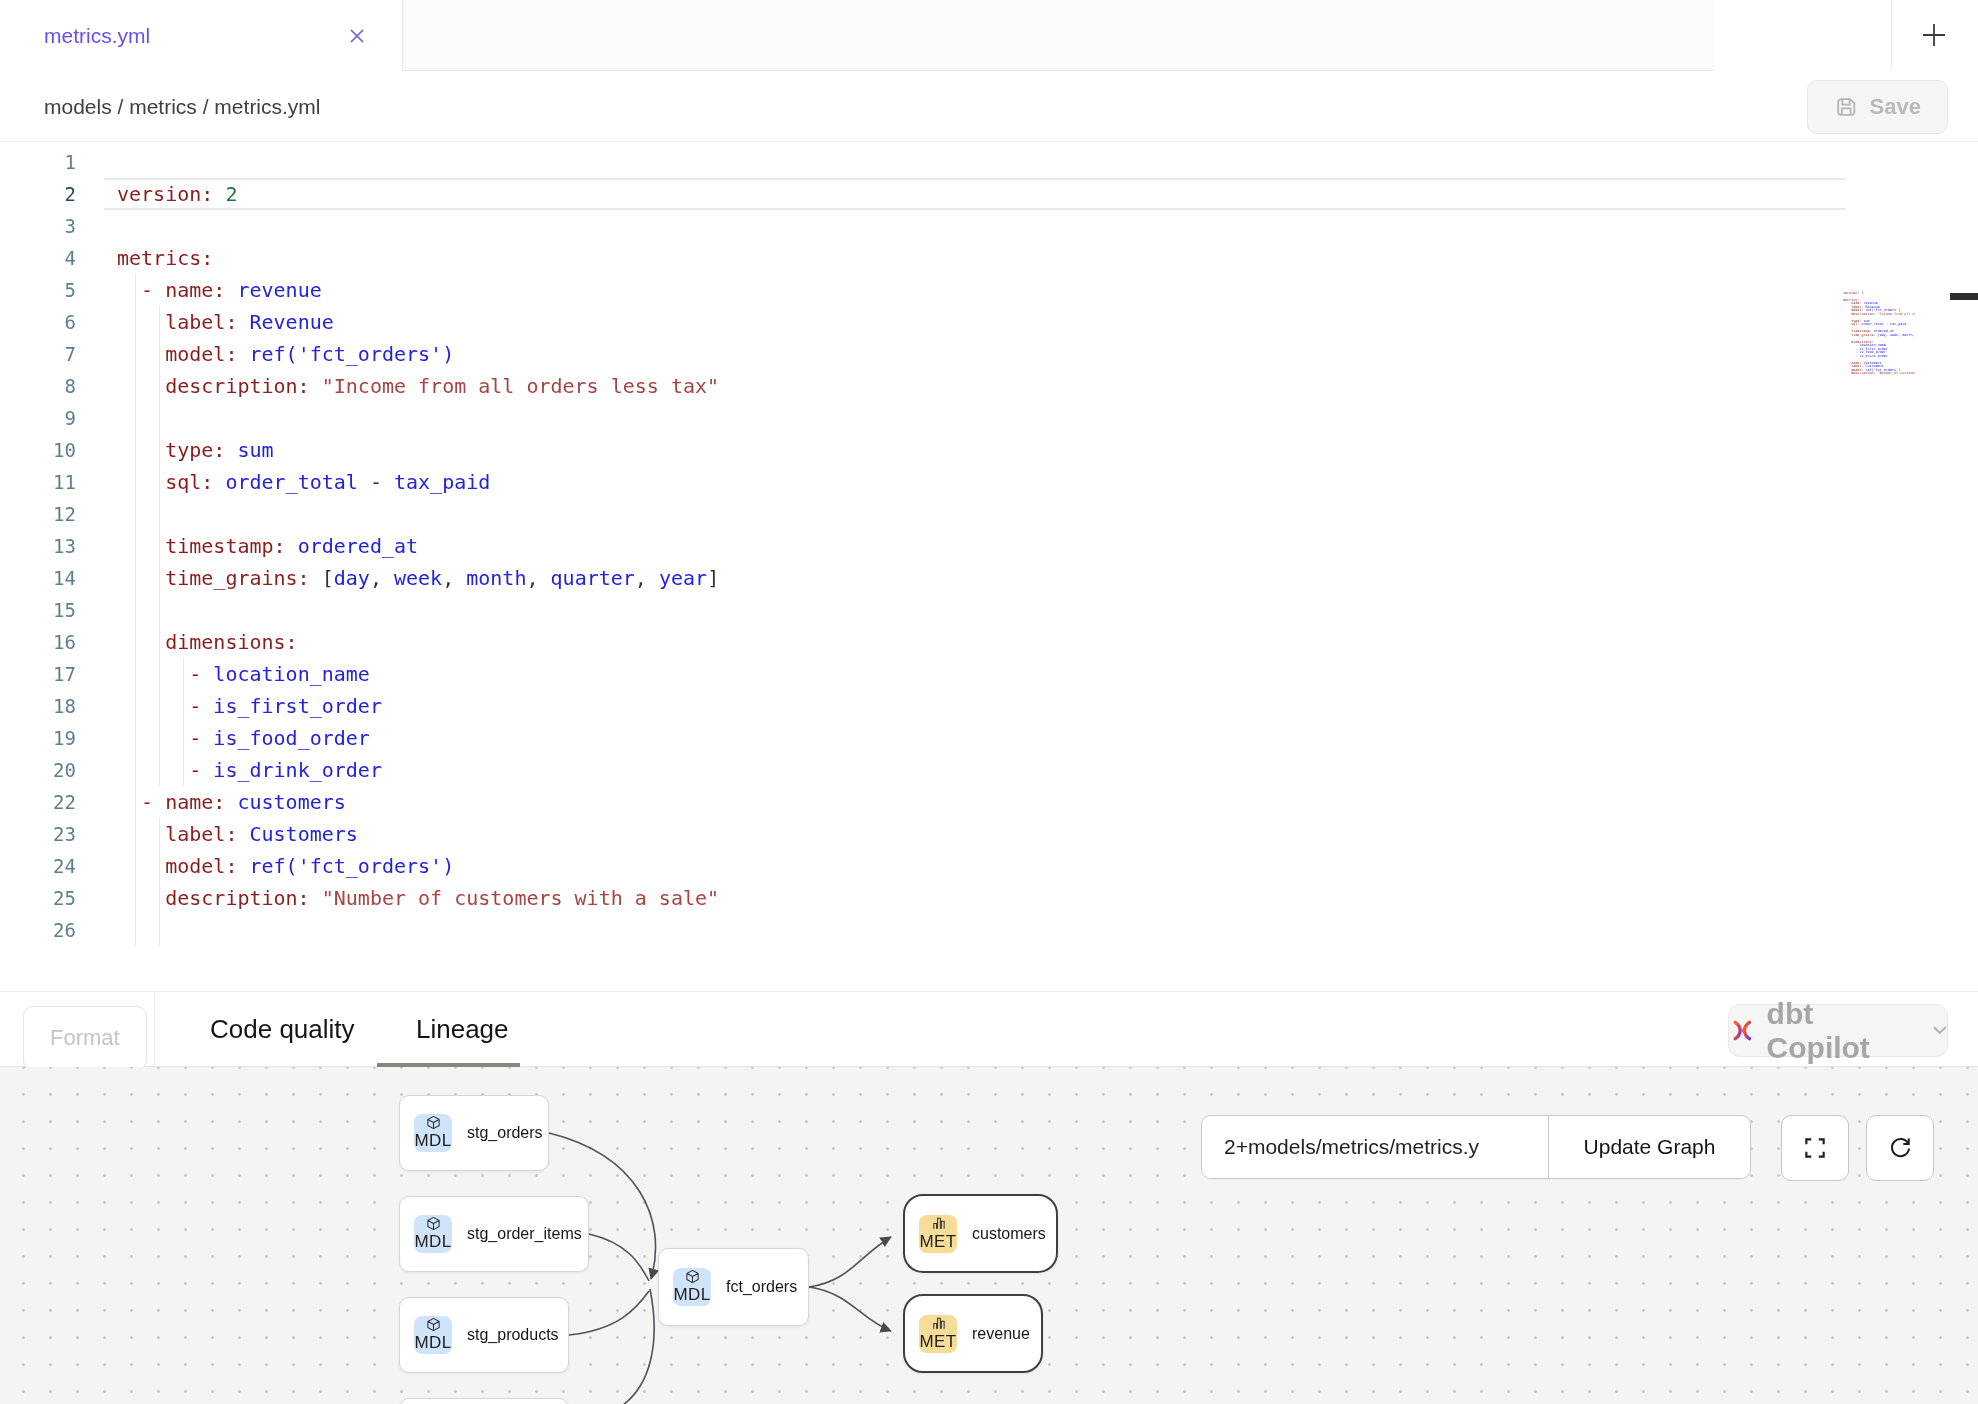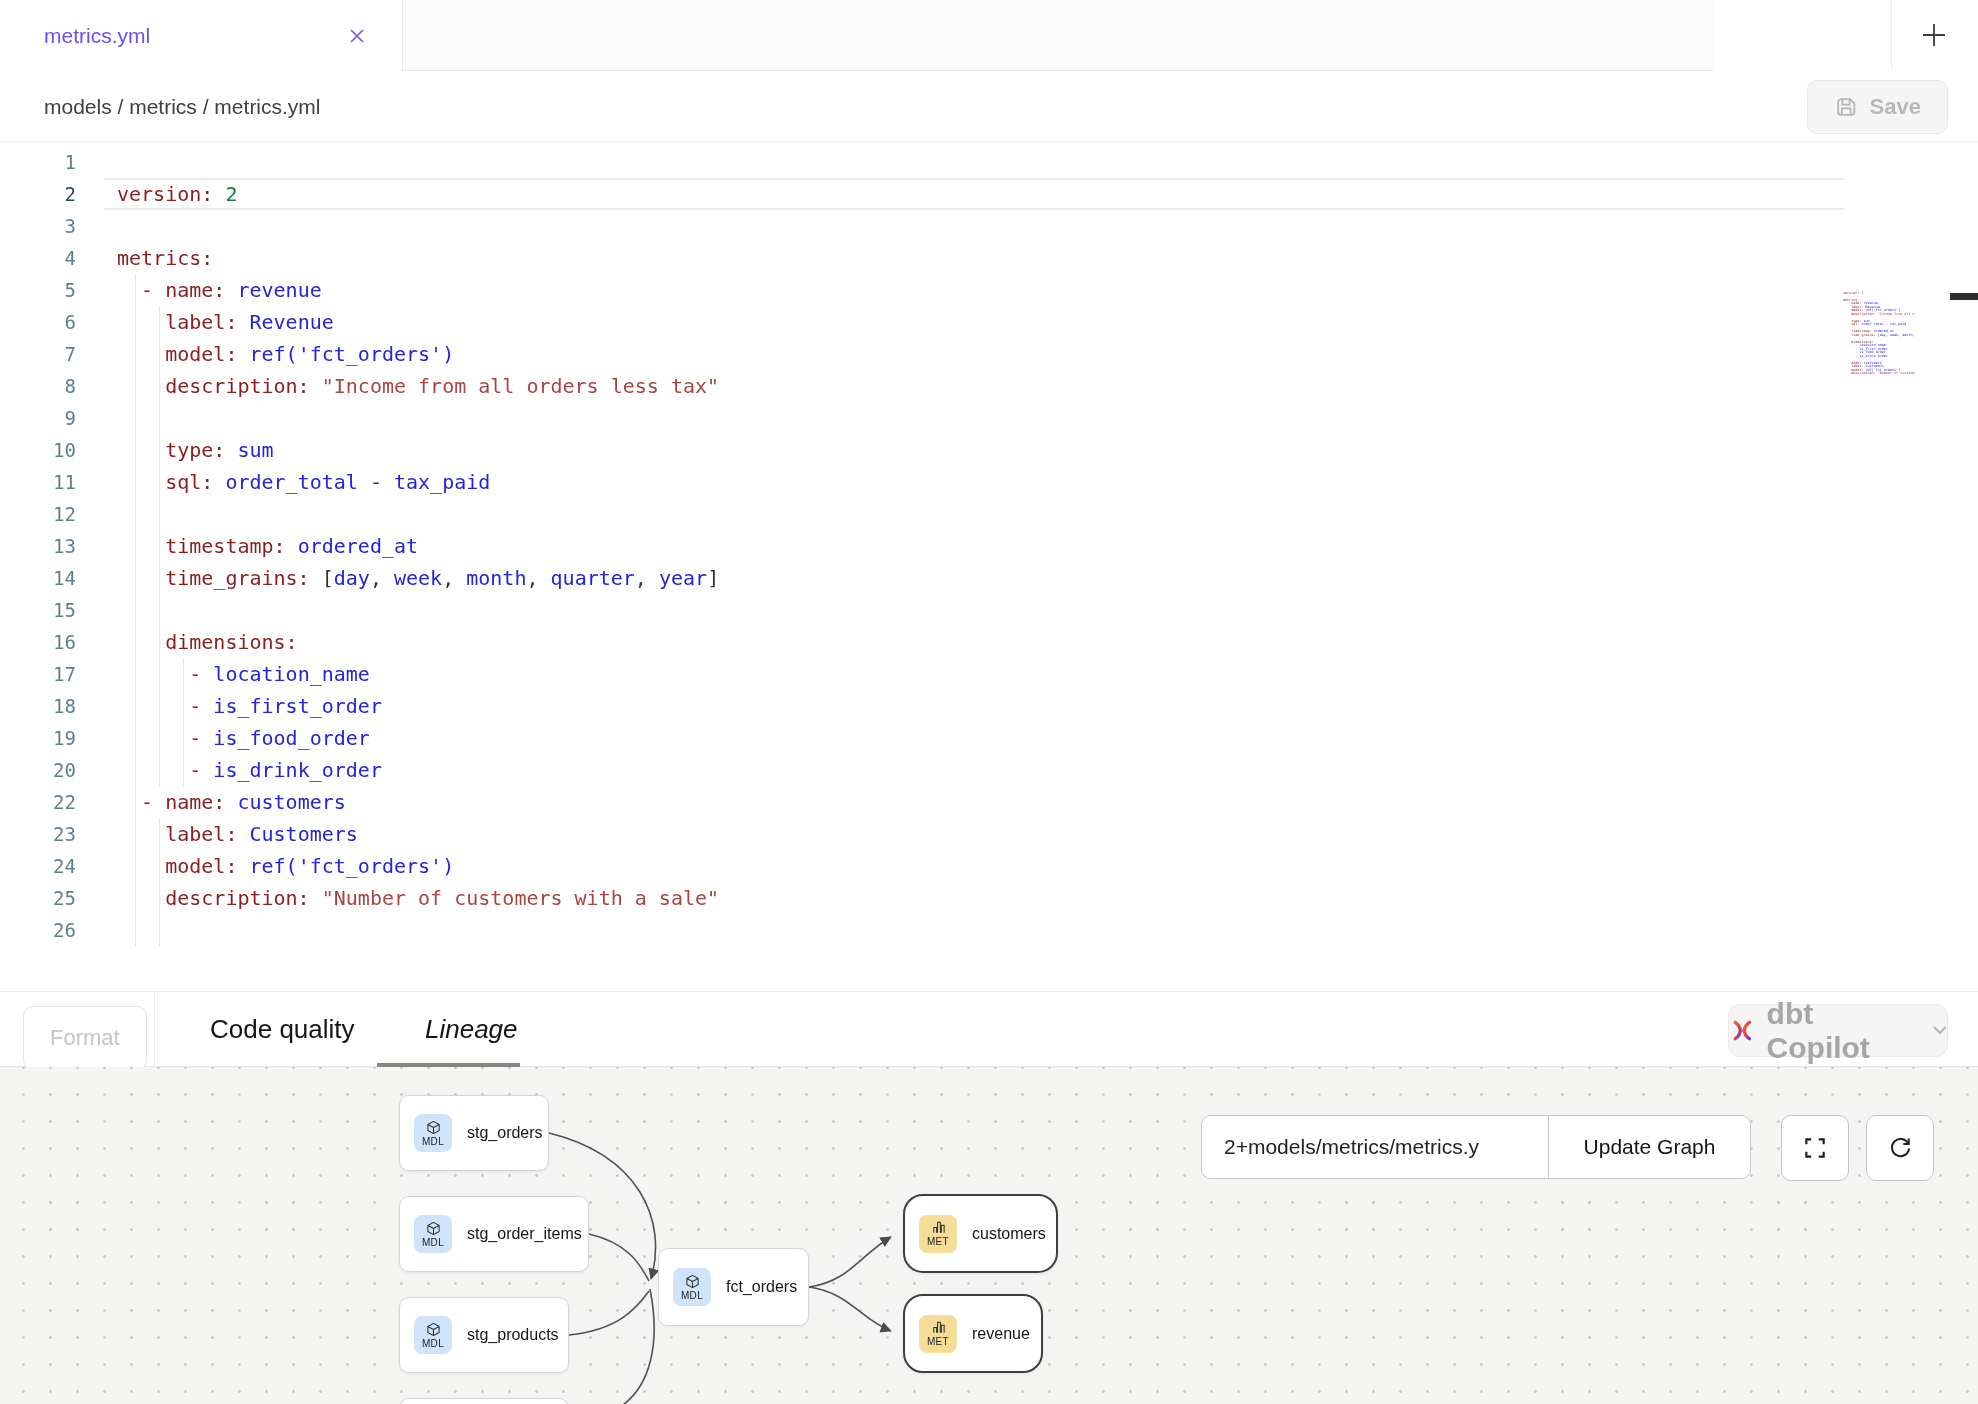--- a/index.html
+++ b/index.html
@@ -53,41 +53,41 @@
   
   .btoolbar { position:absolute; left:0; top:991px; width:1978px; height:76px; background:#fff;
               border-top:1px solid #ededed; border-bottom:1px solid #e4e4e4; }
   .format-btn { position:absolute; left:23px; top:14px; height:64px; padding:0 26px; background:#fff;
                 border:1px solid #e4e4e4; border-radius:10px; display:flex; align-items:center;
                 color:#c5c5c5; font-size:22px; font-weight:500; }
   .btool-vdiv { position:absolute; left:154px; top:0; bottom:0; width:1px; background:#ededed; }
   .btab { position:absolute; top:0; height:75px; display:flex; align-items:center; font-size:26px;
           color:#141414; cursor:pointer; }
   .btab-codequality { left:210px; }
-  .btab-lineage { left:425px;font-style:italic; }
+  .btab-lineage { left:416px; }
   .btab-underline { position:absolute; left:377px; top:71px; width:143px; height:5px; background:#8a847e; }
   .copilot-btn { position:absolute; left:1728px; top:12px; width:220px; height:53px; background:#f5f5f5;
                  border:1px solid #e9e9e9; border-radius:12px; display:flex; align-items:center;
                  justify-content:center; gap:11px; }
   .copilot-label { color:#a6a6a6; font-size:30px; font-weight:600; }
 
   
   .canvas { position:absolute; left:0; top:1067px; width:1978px; height:337px; background:#f4f4f2;
             background-image:radial-gradient(circle, #c9c9c5 1.3px, transparent 1.5px);
             background-size:27px 27px; background-position:10px 14px; overflow:hidden; }
   .edges { position:absolute; left:0; top:0; width:1978px; height:337px; }
 
   .node { position:absolute; background:#fff; border:1px solid #d6d6d6; border-radius:10px;
           box-shadow:0 1px 3px rgba(0,0,0,.07); display:flex; align-items:center; gap:15px; padding-left:14px; }
   .node.metric { border:2px solid #3f3f3f; border-radius:20px; }
   .badge { width:38px; height:38px; border-radius:8px; display:flex; flex-direction:column;
            align-items:center; justify-content:center; flex:0 0 auto; }
   .badge-mdl { background:#cfe4fa; }
   .badge-met { background:#f6dd97; }
-  .badge-text { font-size:10px; color:#222; letter-spacing:.3px; margin-top:1px; }
+  .badge-text { font-size:17px; color:#222; letter-spacing:.3px; margin-top:1px; }
   .node-label { font-size:16px; color:#161616; white-space:nowrap; }
 
   .n-stg-orders      { left:399px; top:28px;  width:150px; height:76px; }
   .n-stg-order-items { left:399px; top:129px; width:190px; height:76px; }
   .n-stg-products    { left:399px; top:230px; width:170px; height:76px; }
   .n-partial         { left:399px; top:331px; width:170px; height:70px; }
   .n-fct-orders      { left:658px; top:181px; width:151px; height:78px; }
   .n-customers       { left:903px; top:127px; width:155px; height:79px; }
   .n-revenue         { left:903px; top:227px; width:140px; height:79px; }
 

